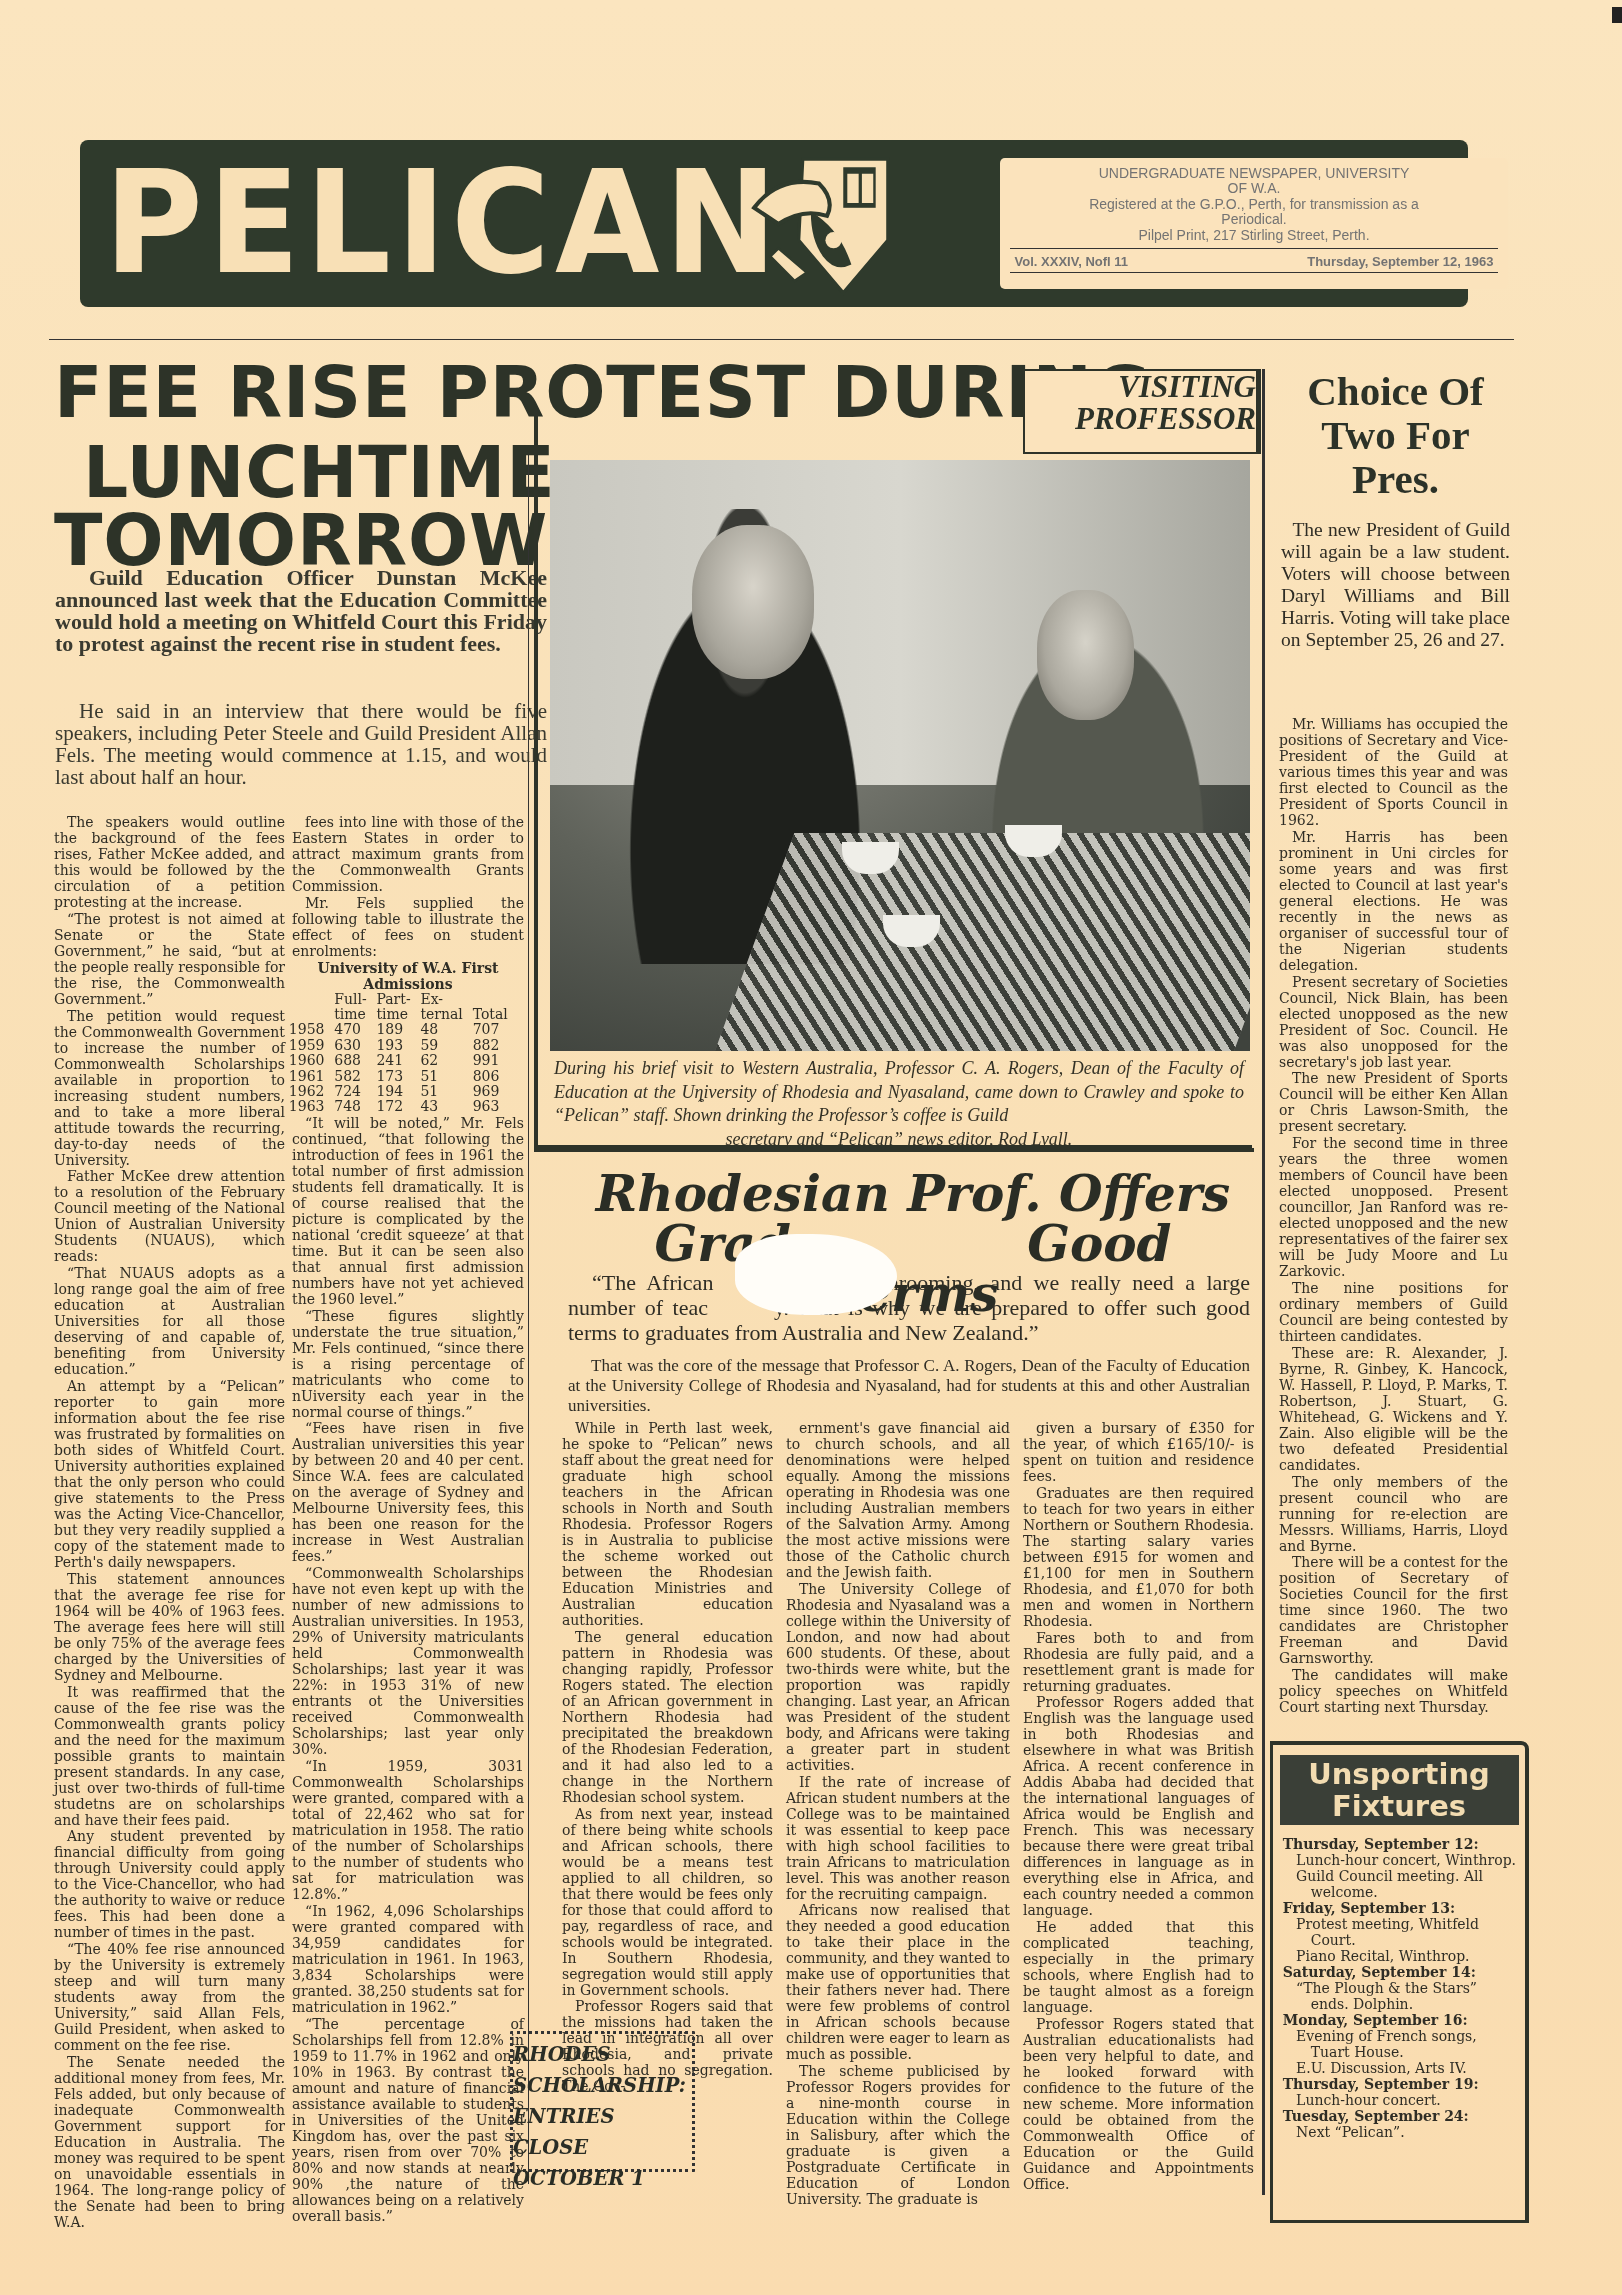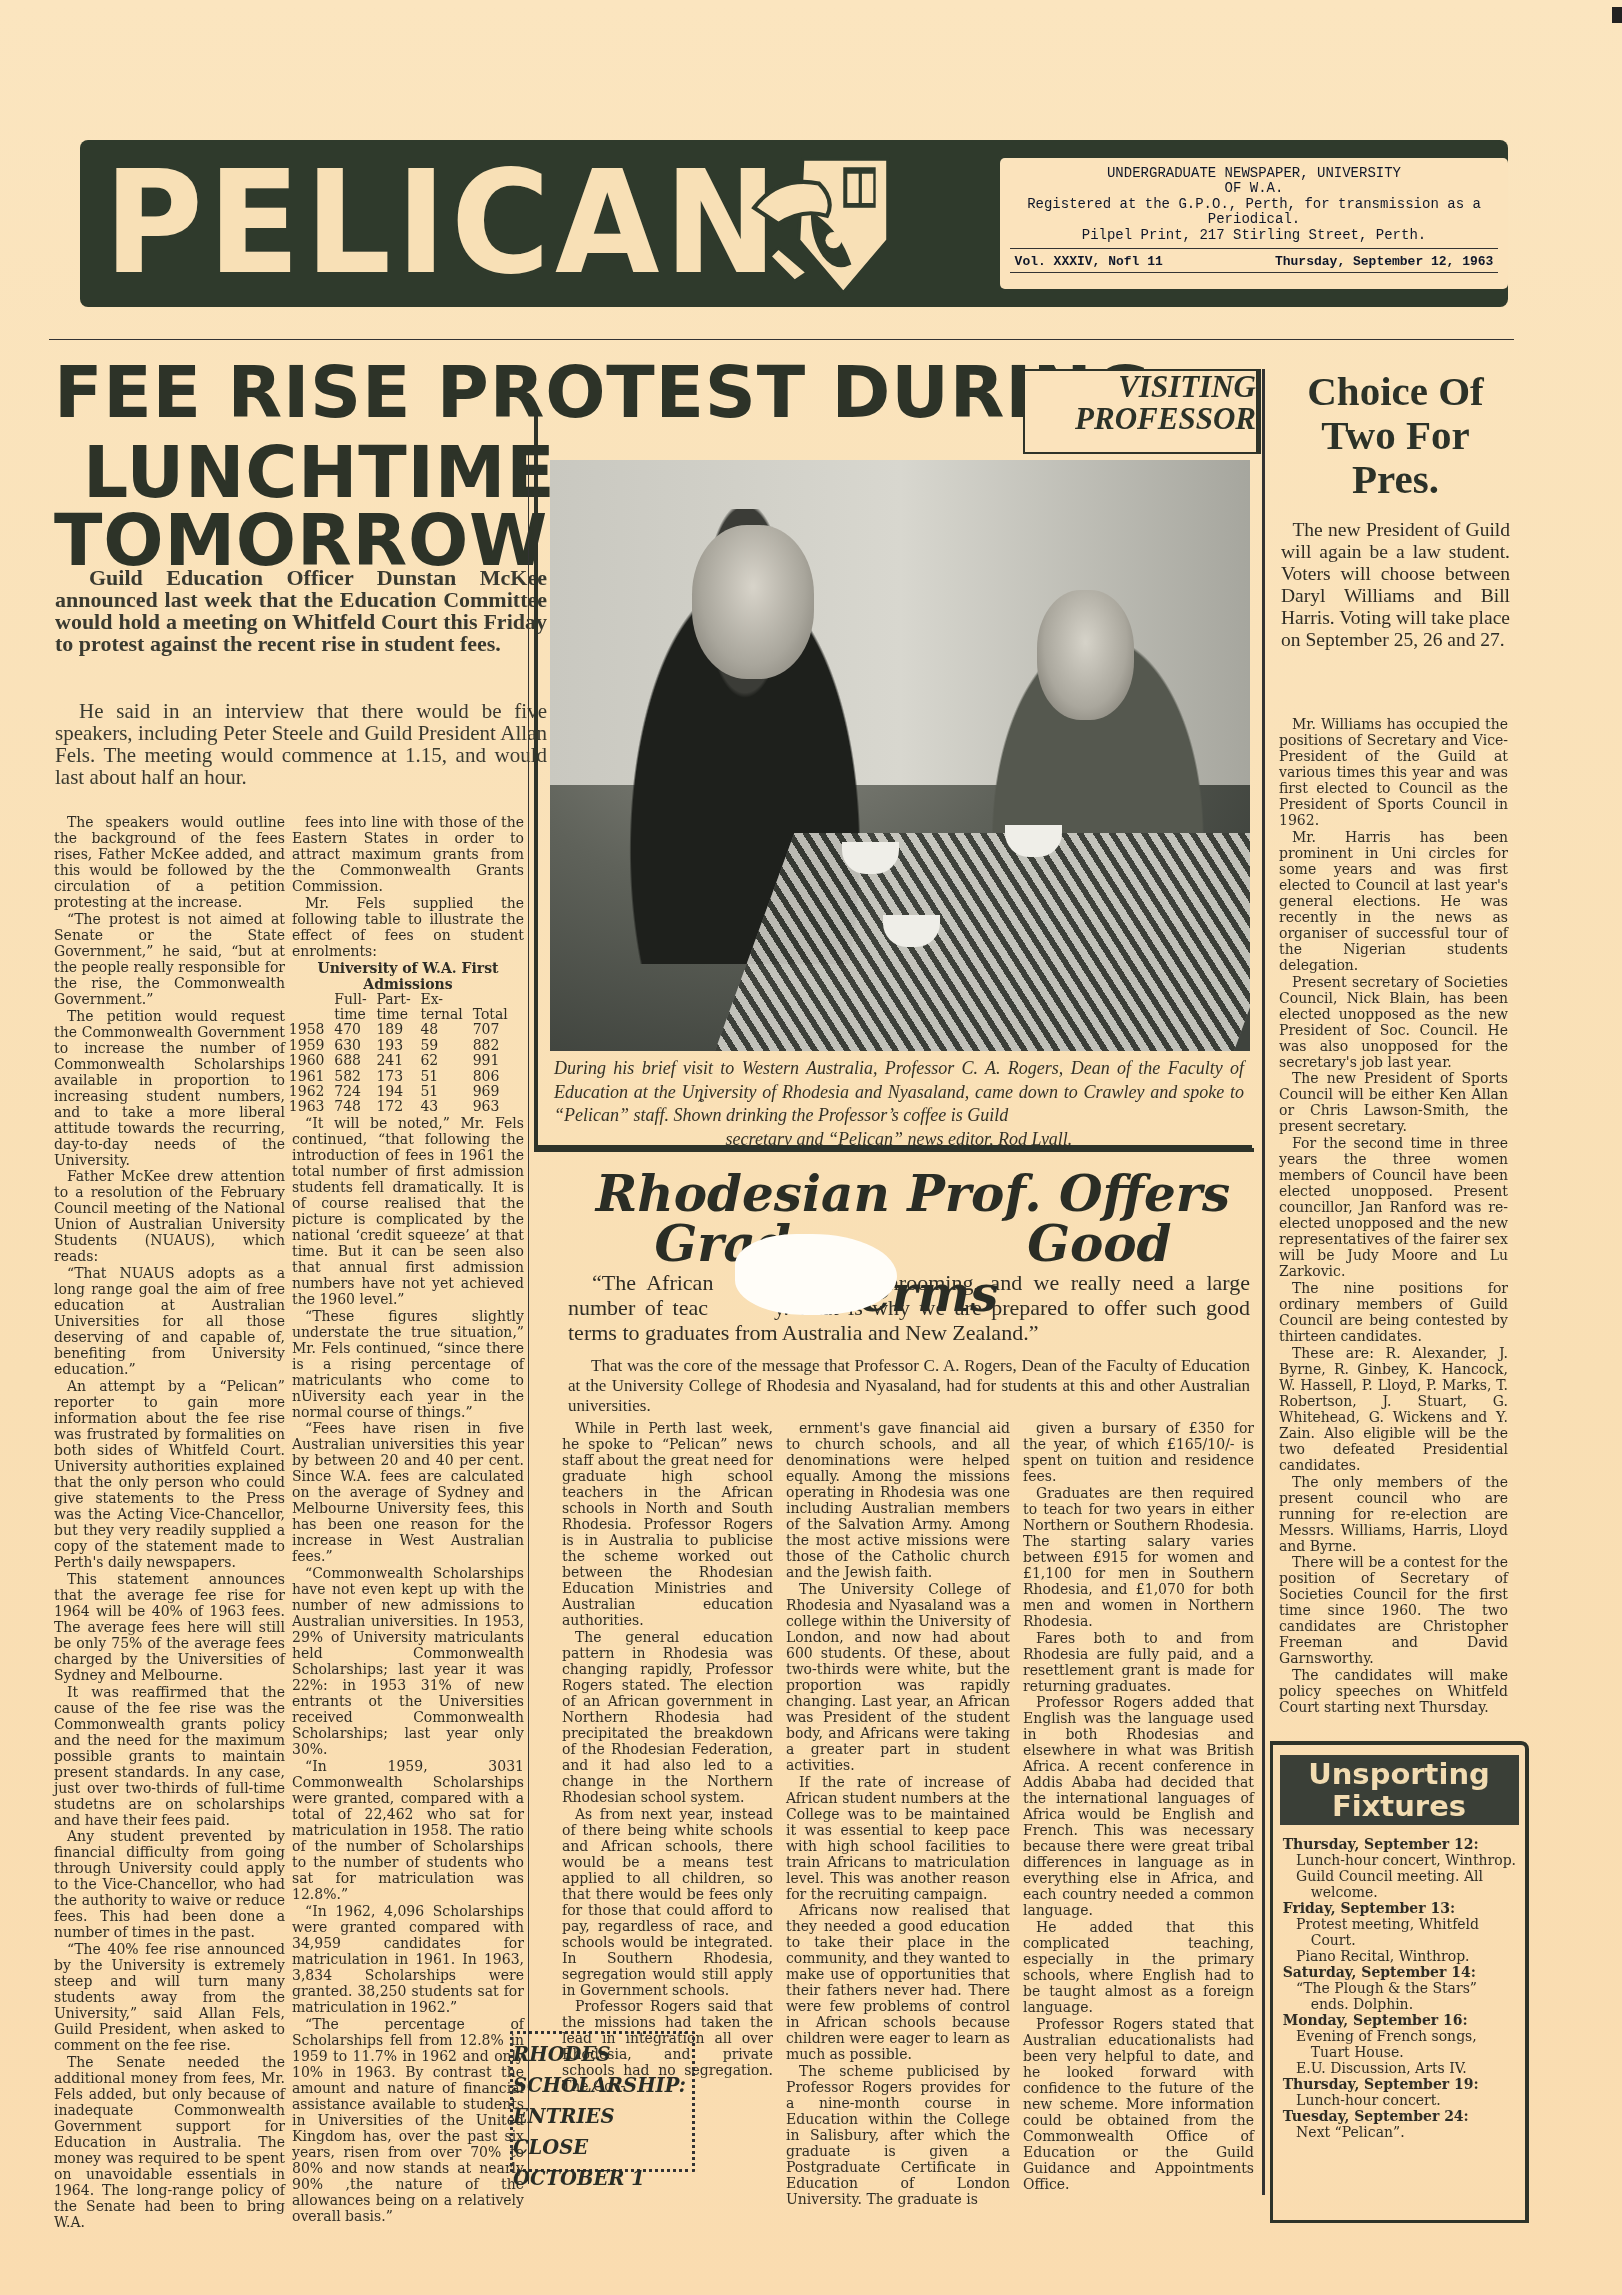--- a/index.html
+++ b/index.html
@@ -9,28 +9,28 @@
     font-family: "DejaVu Serif", serif;
     color: #2b2a22;
     position: relative;
   }
   .page { position: absolute; left: 0; top: 0; width: 1623px; height: 2295px;
     background: linear-gradient(180deg, #fbe5bf 0%, #f9dfb4 60%, #fadcb0 100%); }
   .edge-mark { position: absolute; right: 0; top: 6.5px; width: 11.4px; height: 16px; background:#222; }
 
   
   .masthead { position: absolute; left: 80px; top: 140px; width: 1388px; height: 167px;
-    background: #2f3a2c; border-radius: 8px; padding-left: 40px; }
+    background: #2f3a2c; border-radius: 8px; }
   .masthead-title { position: absolute; left: 24px; top: 11.4px; font-family: "DejaVu Sans", sans-serif;
     font-weight: bold; font-size: 135px; letter-spacing: 4.9px; color: #f8e0b6; line-height: 146px;
     transform: scaleY(1.05); }
   .crest { position: absolute; left: 666px; top: 11.4px; width: 154px; height: 146px; }
   .info-box { position: absolute; left: 920px; top: 18px; width: 508px; height: 131px;
-    background: #fbe3bc; border-radius: 4.9px; font-family: Liberation Mono, monospace; font-size: 14px;
-    text-align: center; color: #0f172a; }
+    background: #fbe3bc; border-radius: 4.9px; font-family: Liberation Sans, sans-serif; font-size: 14px;
+    text-align: center; color: #737373; }
   .info-box .line { line-height: 15.4px; }
   .info-box .rule { border-top: 1.6px solid #333; margin: 4.9px 9.7px 0; }
   .info-box .volrow { display: flex; justify-content: space-between; padding: 4.9px 14.6px 3.2px; font-weight: bold; font-size: 13px; }
 
   .top-rule { position: absolute; left: 49px; top: 339px; width: 1465px; border-top: 1.6px solid #333; }
 
   
   .headline { position: absolute; left: 54px; top: 349px; font-family: "DejaVu Sans", sans-serif;
     font-weight: bold; font-size: 71px; line-height: 71px; color: #2d3328; letter-spacing: 0.8px; }
   .headline .l1 { position: absolute; left: 0; top: 8px; white-space: nowrap; width: 974px; }

